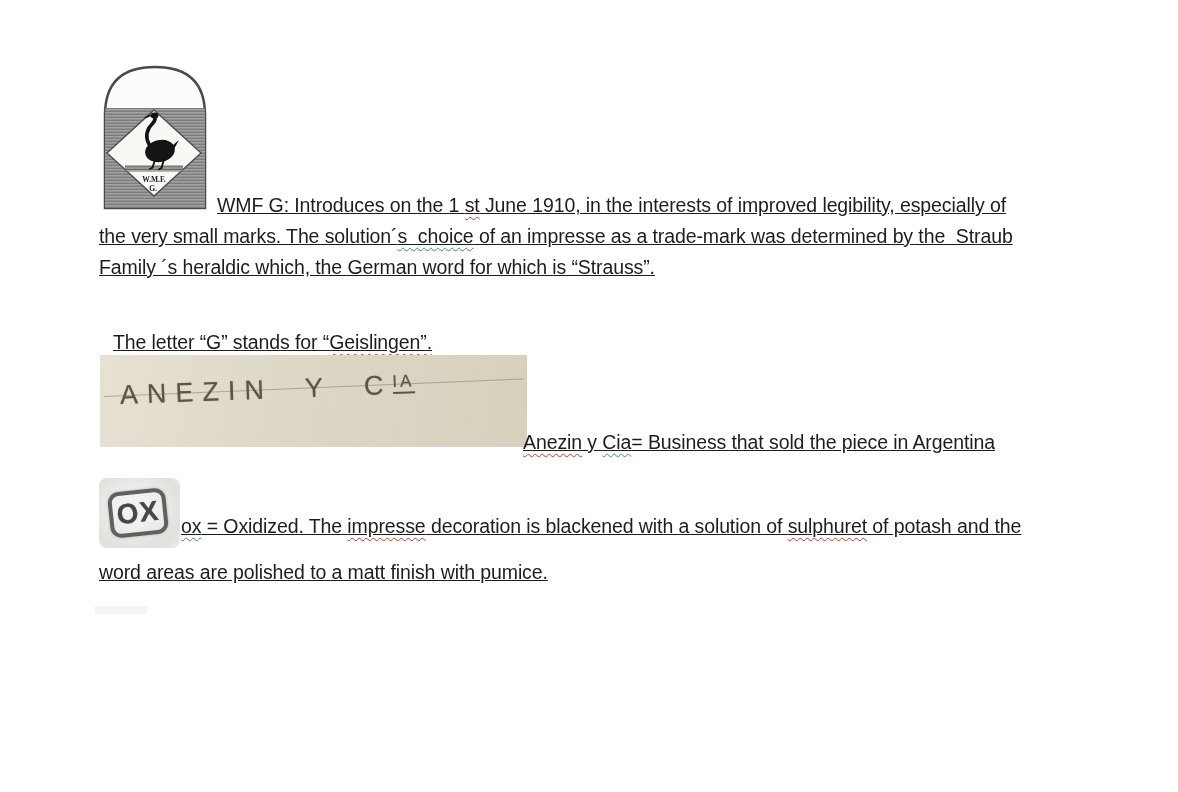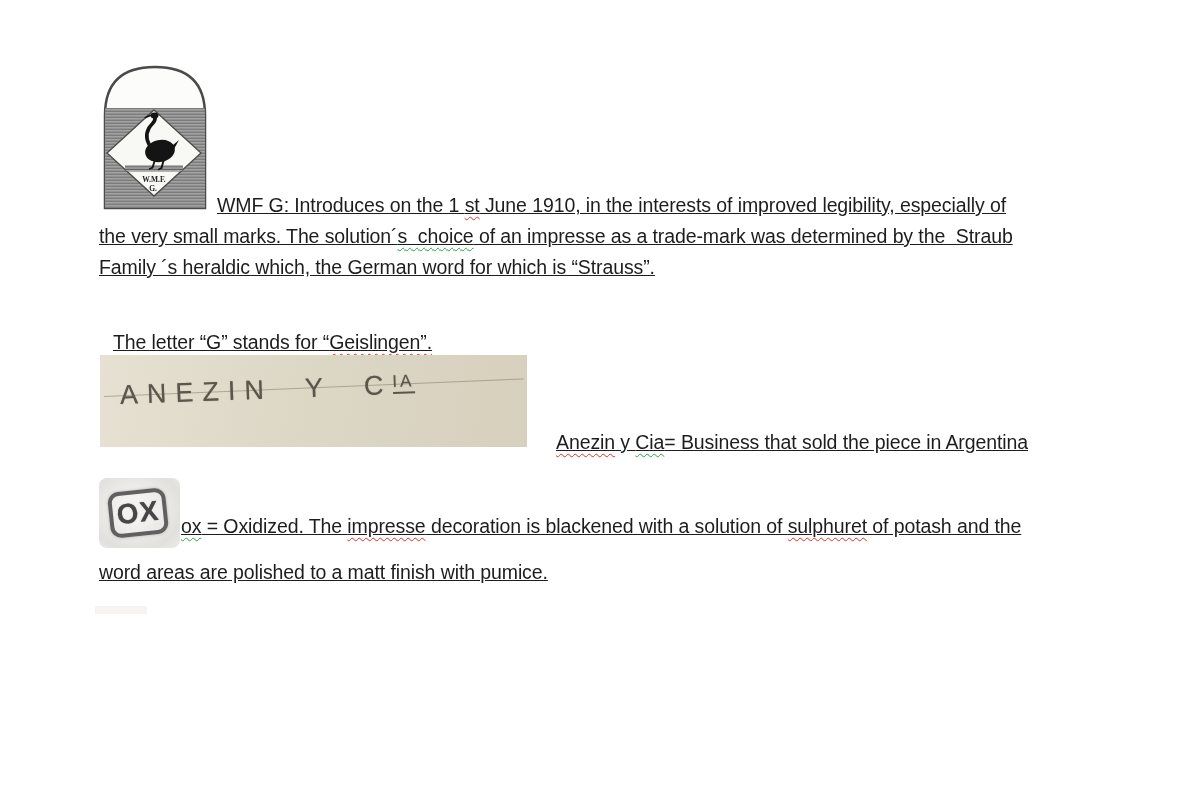--- a/index.html
+++ b/index.html
@@ -127,21 +127,21 @@
   <div class="line" style="left:99px; top:223px;"><span>the very small marks. The solution´</span><span class="sp-green">s  choice</span><span> of an impresse as a trade-mark was determined by the  Straub</span></div>
   <div class="line" style="left:99px; top:254px;"><span>Family ´s heraldic which, the German word for which is “Strauss”.</span></div>
 
   <div class="line" style="left:113px; top:303px;margin-top:26px;"><span>The letter “G” stands for “</span><span class="sp-red">Geislingen”.</span></div>
 
   <div class="anezin-photo">
     <div class="anezin-scratch"></div>
     <div class="anezin-text"><span>ANEZIN Y C</span><span class="anezin-sup">IA</span></div>
   </div>
 
-  <div class="line" style="left:556px; top:429px;text-align:center;"><span class="sp-red">Anezin</span><span> y </span><span class="sp-green">Cia</span><span>= Business that sold the piece in Argentina</span></div>
+  <div class="line" style="left:523px; top:429px;text-align:center;"><span class="sp-red">Anezin</span><span> y </span><span class="sp-green">Cia</span><span>= Business that sold the piece in Argentina</span></div>
 
   <div class="ox-photo">
     <div class="ox-stamp">
       <span class="ox-text">OX</span>
     </div>
   </div>
 
   <div class="line" style="left:181px; top:513px;"><span class="sp-green">ox</span><span> = Oxidized. The </span><span class="sp-red">impresse</span><span> decoration is blackened with a solution of </span><span class="sp-red">sulphuret</span><span> of potash and the</span></div>
   <div class="line" style="left:99px; top:559px;"><span>word areas are polished to a matt finish with pumice.</span></div>
 

